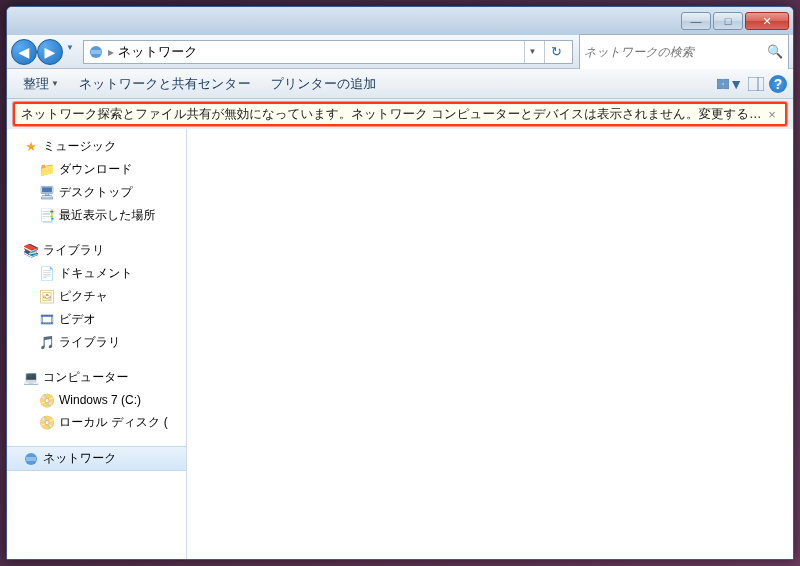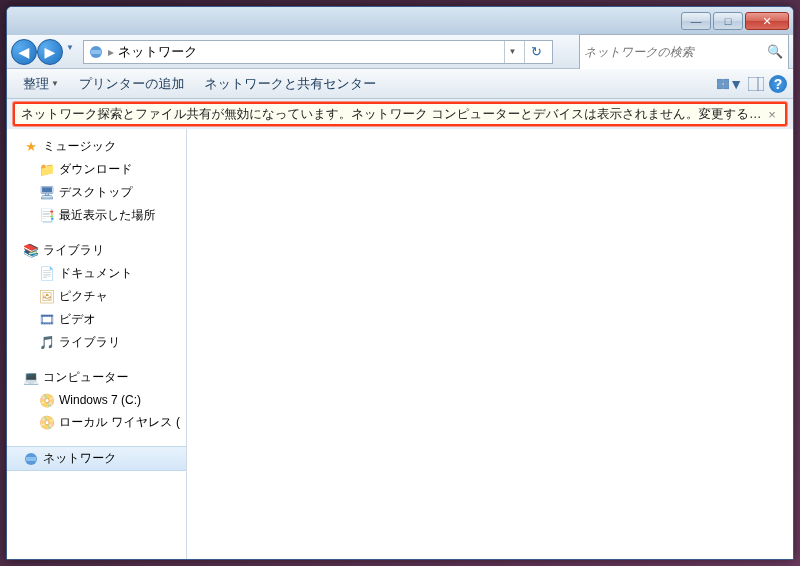--- a/index.html
+++ b/index.html
@@ -136,21 +136,20 @@
   cursor: pointer;
 }
 .search-box {
   width: 210px;
   height: 36px;
   background: #fff;
   border: 1px solid #a0b0c0;
   display: flex;
   align-items: center;
   padding: 0 4px;
-  margin-left: 20px;
 }
 .search-input {
   flex: 1;
   border: none;
   outline: none;
   font-size: 12px;
   color: #888;
   font-style: italic;
 }
 .search-icon {
@@ -325,22 +324,22 @@
       <input class="search-input" placeholder="ネットワークの検索" style="">
       <span class="search-icon">🔍</span>
     </div>
   </div>
 
   <div class="toolbar">
     <div class="toolbar-item">
       <span>整理</span>
         <span class="drop">▼</span>
     </div>
+    <div class="toolbar-item">ネットワークと共有センター</div>
     <div class="toolbar-item">プリンターの追加</div>
-    <div class="toolbar-item">ネットワークと共有センター</div>
     <div class="toolbar-spacer"></div>
     <div class="toolbar-iconbtn">
       <svg width="18" height="14" viewBox="0 0 18 14">
           <rect x="0" y="0" width="8" height="6" fill="#6a9ac8" stroke="#4a7ab0"></rect>
           <rect x="10" y="0" width="8" height="6" fill="#6a9ac8" stroke="#4a7ab0"></rect>
           <rect x="0" y="8" width="8" height="6" fill="#6a9ac8" stroke="#4a7ab0"></rect>
           <rect x="10" y="8" width="8" height="6" fill="#6a9ac8" stroke="#4a7ab0"></rect>
         </svg>
       <span class="drop">▼</span>
     </div>
@@ -412,21 +411,21 @@
           <span class="tree-icon ico-comp">💻</span>
           <span>コンピューター</span>
         </div>
         <div id="comp-items">
             <div class="tree-item">
               <span class="tree-icon ico-drive">📀</span>
               <span>Windows 7 (C:)</span>
             </div>
             <div class="tree-item">
               <span class="tree-icon ico-drive">📀</span>
-              <span>ローカル ワイヤレス (</span>
+              <span>ローカル ディスク (</span>
             </div>
           </div>
       </div>
 
       <div class="tree-group">
         <div class="tree-header selected">
           <span class="tree-icon ico-net">
             <svg width="16" height="16" viewBox="0 0 16 16">
                 <circle cx="8" cy="8" r="6" fill="#5a9ad8"></circle>
                 <rect x="3" y="6" width="10" height="4" fill="#8cc0ee"></rect>

